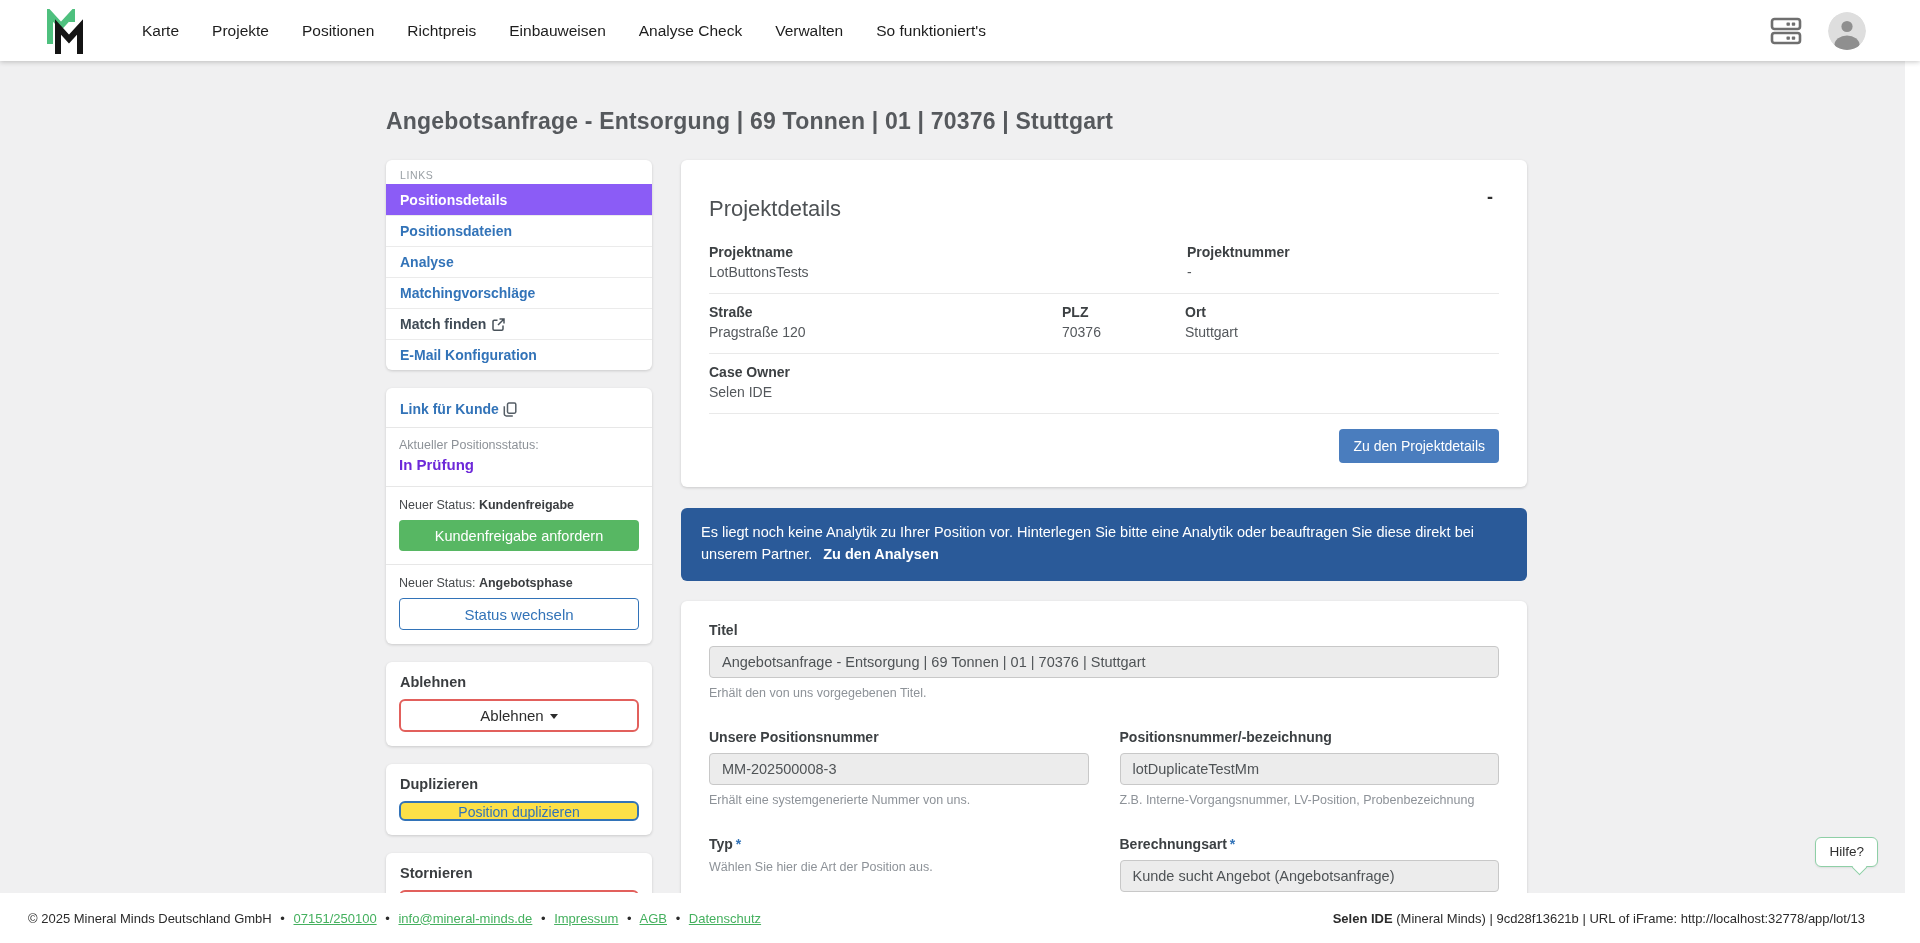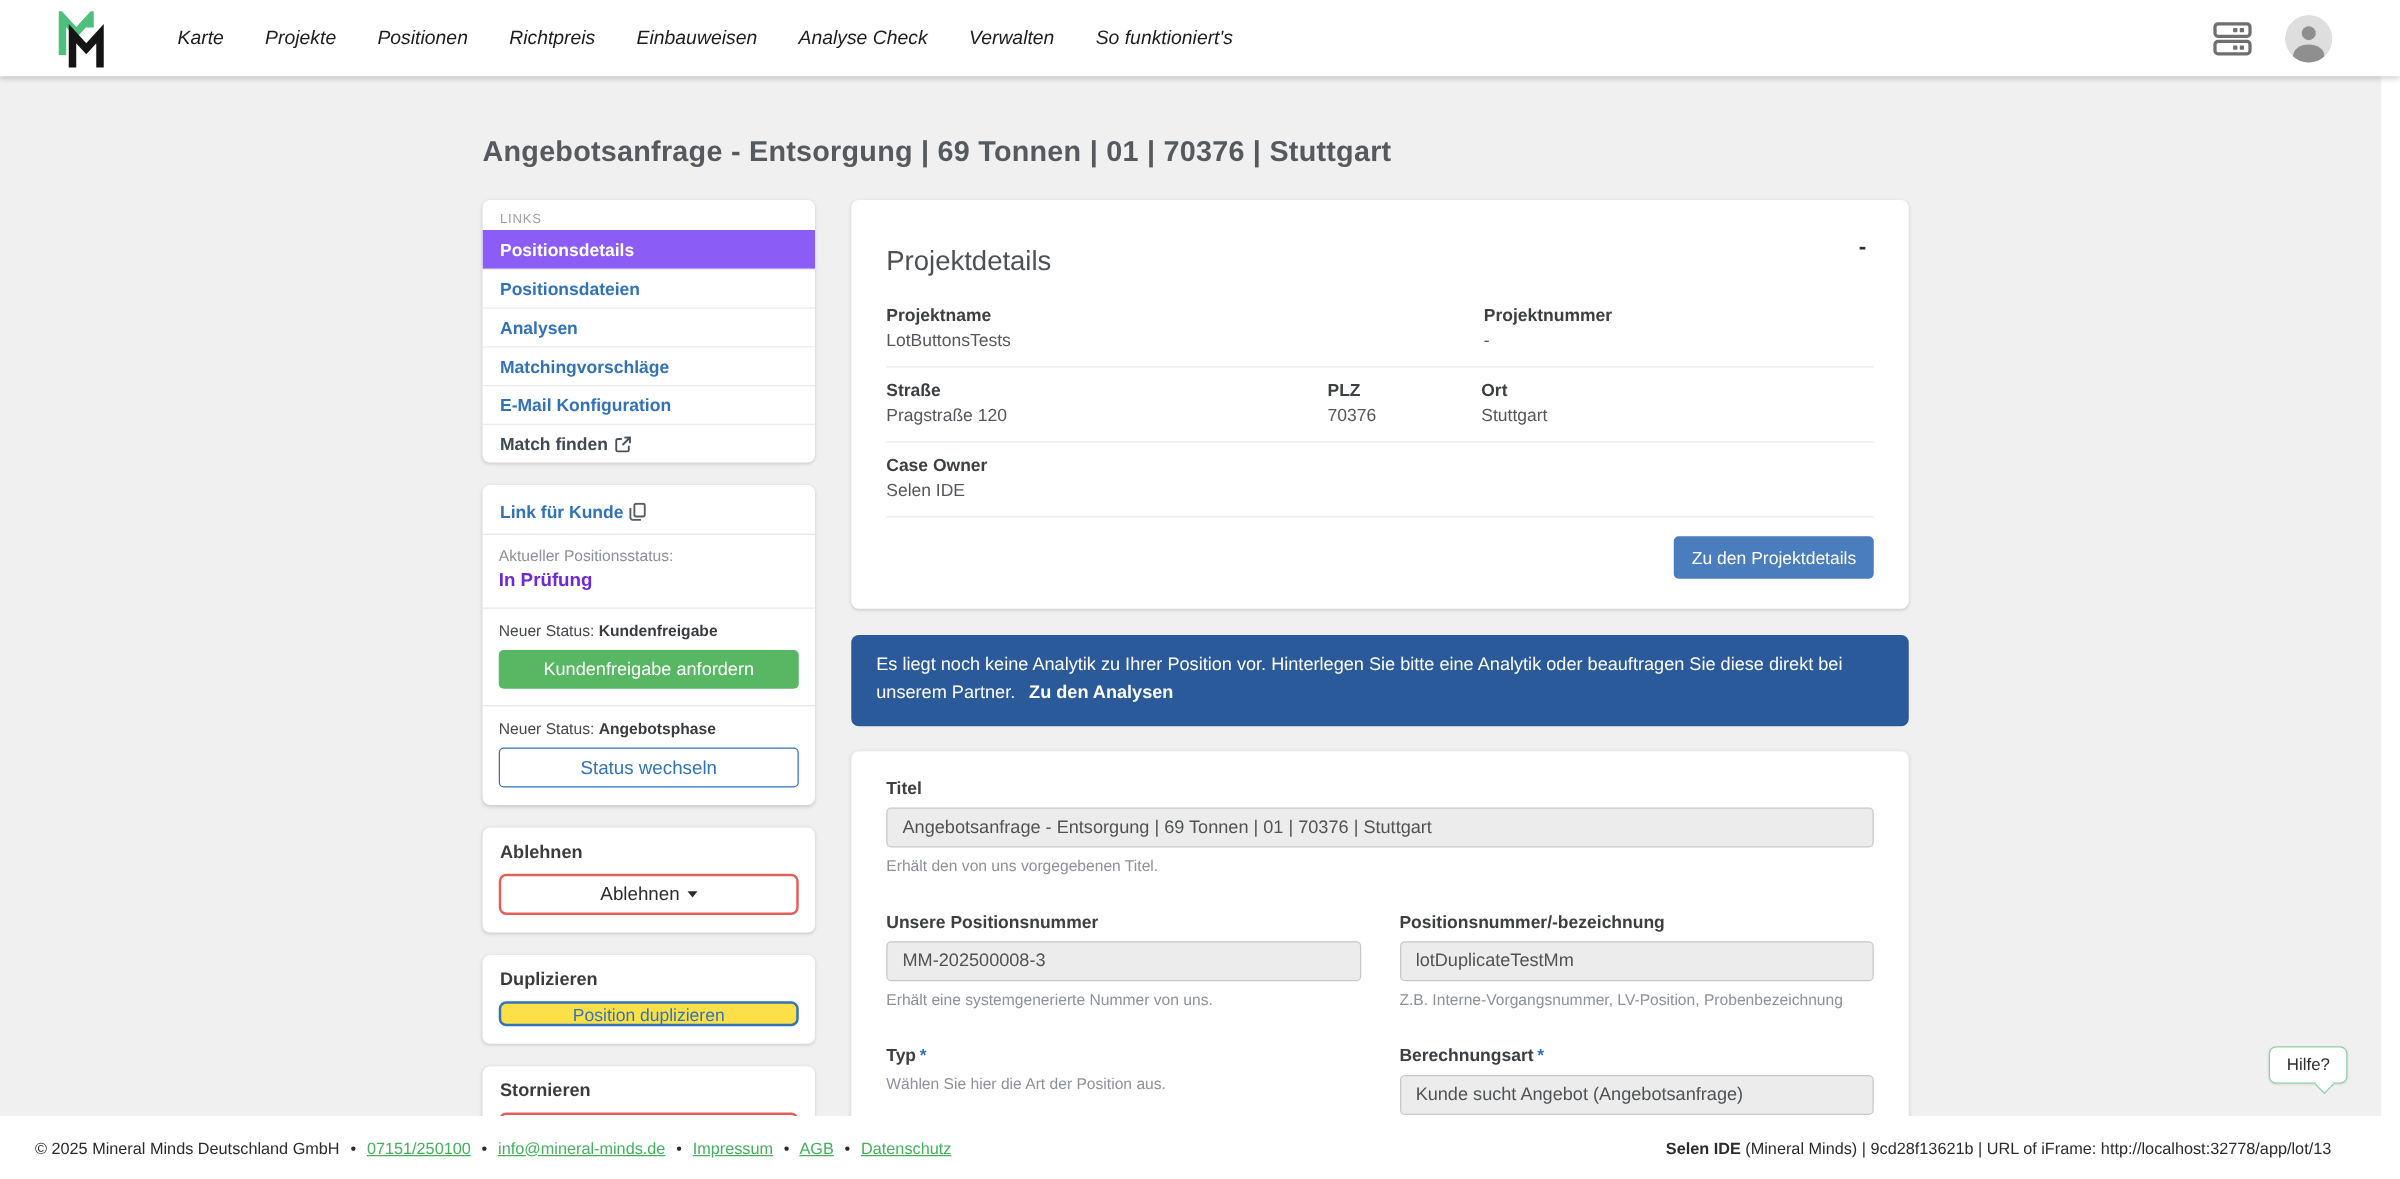--- a/index.html
+++ b/index.html
@@ -12,21 +12,21 @@
   }
   a { text-decoration:none; }
 
   
   .navbar {
     position:relative; z-index:30; height:61px; background:#fff;
     box-shadow:0 1px 5px rgba(0,0,0,.22);
     display:flex; align-items:center;
   }
   .logo { margin:2px 0 0 44px; display:flex; }
-  .nav-links { display:flex; gap:33px; margin-left:56px; align-items:flex-end;font-style:italic; }
+  .nav-links { display:flex; gap:33px; margin-left:56px; align-items:flex-end; }
   .nav-item { font-size:15.5px; font-weight:500; color:#1d1d1d; cursor:pointer; white-space:nowrap; }
   .nav-right { margin-left:auto; margin-right:54px; display:flex; align-items:center; gap:26px; }
   .icon-btn { display:flex; align-items:center; cursor:pointer; background:none; border:none; padding:0; }
 
   
   main { padding-top:47px; }
   .page-title { margin:0 0 25px 386px; font-size:23px; font-weight:600; color:#56595d; letter-spacing:.2px; }
   .layout { margin-left:386px; display:flex; gap:29px; width:1141px; align-items:flex-start; }
 
   
@@ -200,34 +200,34 @@
 
       <div class="side-card">
         <div class="links-header">LINKS</div>
         <a class="side-link active" style="border-top:none;">
           <span>Positionsdetails</span>
         </a>
         <a class="side-link">
           <span>Positionsdateien</span>
         </a>
         <a class="side-link">
-          <span>Analysen</span>
+          <span>Analyse</span>
         </a>
         <a class="side-link">
           <span>Matchingvorschläge</span>
-        </a>
-        <a class="side-link">
-          <span>E-Mail Konfiguration</span>
         </a>
         <a class="side-link dark">
           <span>Match finden</span>
           <svg width="13" height="13" viewBox="0 0 13 13">
             <path d="M11 7.5 V11 a1.2 1.2 0 0 1 -1.2 1.2 H2.2 A1.2 1.2 0 0 1 1 11 V3.4 a1.2 1.2 0 0 1 1.2 -1.2 H5.5" fill="none" stroke="#49525a" stroke-width="1.5"></path>
             <path d="M7.5 1 H12 V5.5 M12 1 L6 7" fill="none" stroke="#49525a" stroke-width="1.5"></path>
           </svg>
+        </a>
+        <a class="side-link">
+          <span>E-Mail Konfiguration</span>
         </a>
       </div>
 
       <div class="side-card status-card">
         <a class="customer-link">
           <span>Link für Kunde</span>
           <svg width="14" height="15" viewBox="0 0 14 15">
             <rect x="4.5" y="1" width="8.3" height="10.2" rx="1.4" fill="none" stroke="#555e66" stroke-width="1.5"></rect>
             <path d="M9.8 13.9 H3.2 A1.9 1.9 0 0 1 1.3 12 V4.3" fill="none" stroke="#555e66" stroke-width="1.5"></path>
           </svg>

